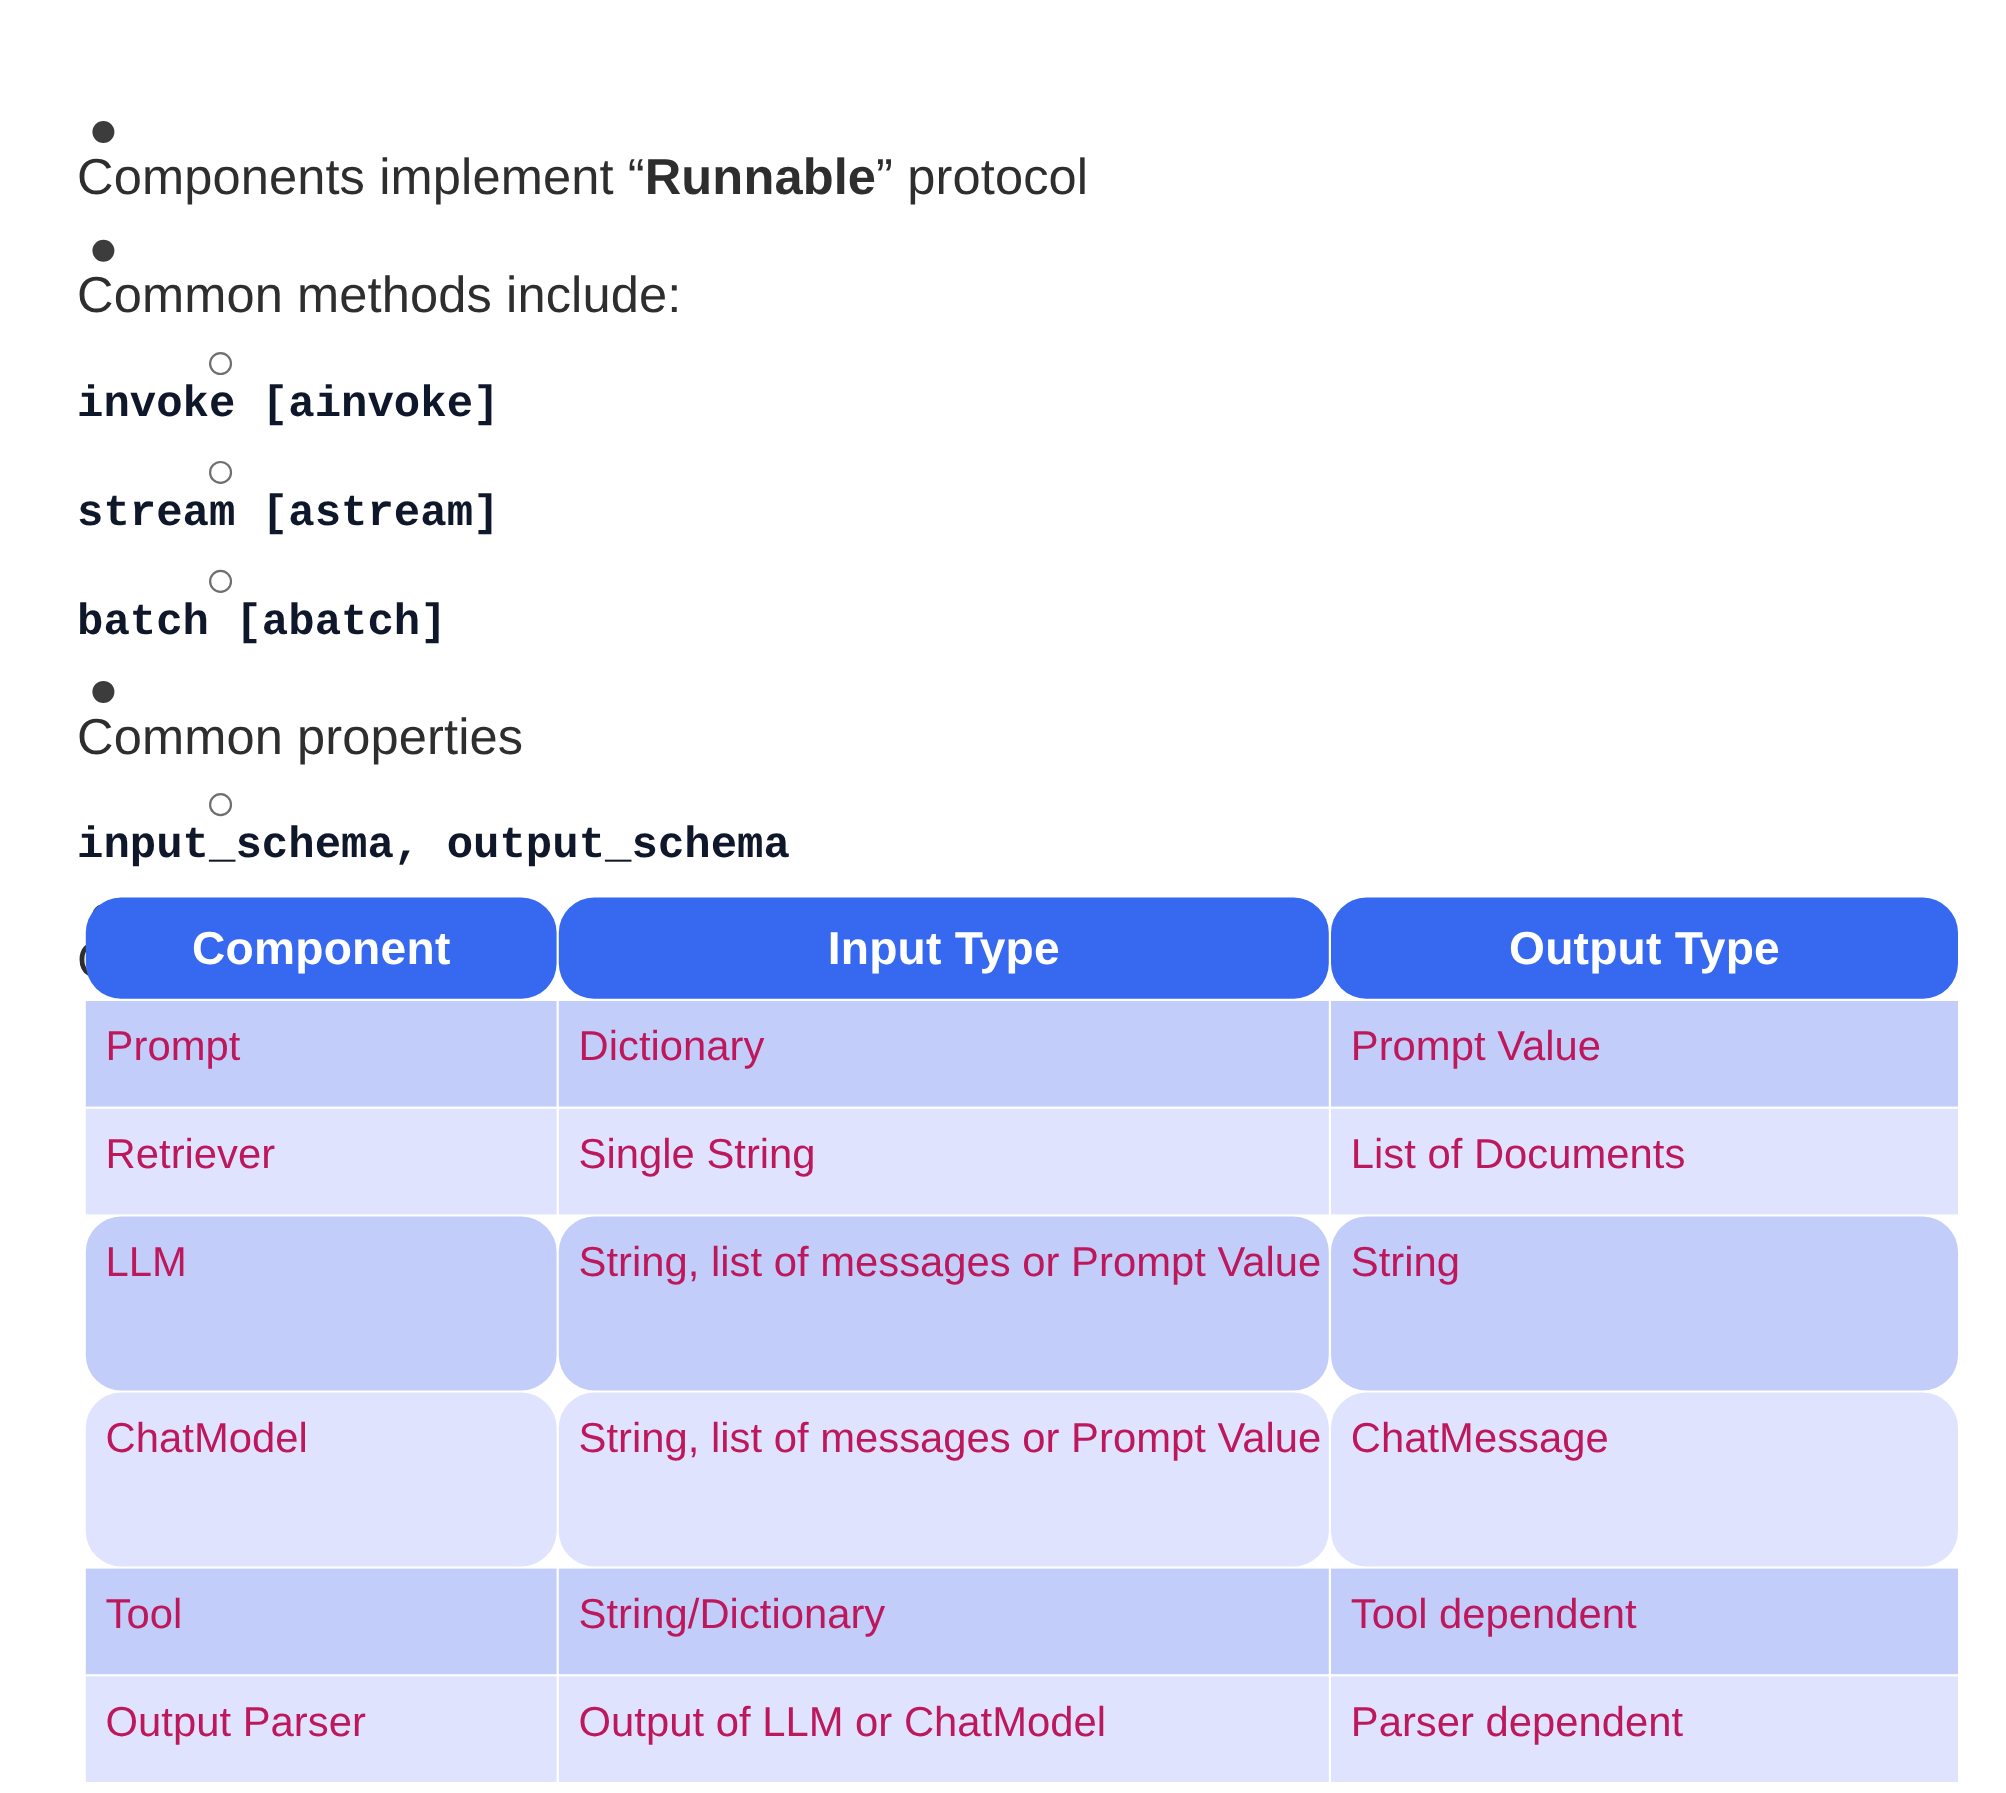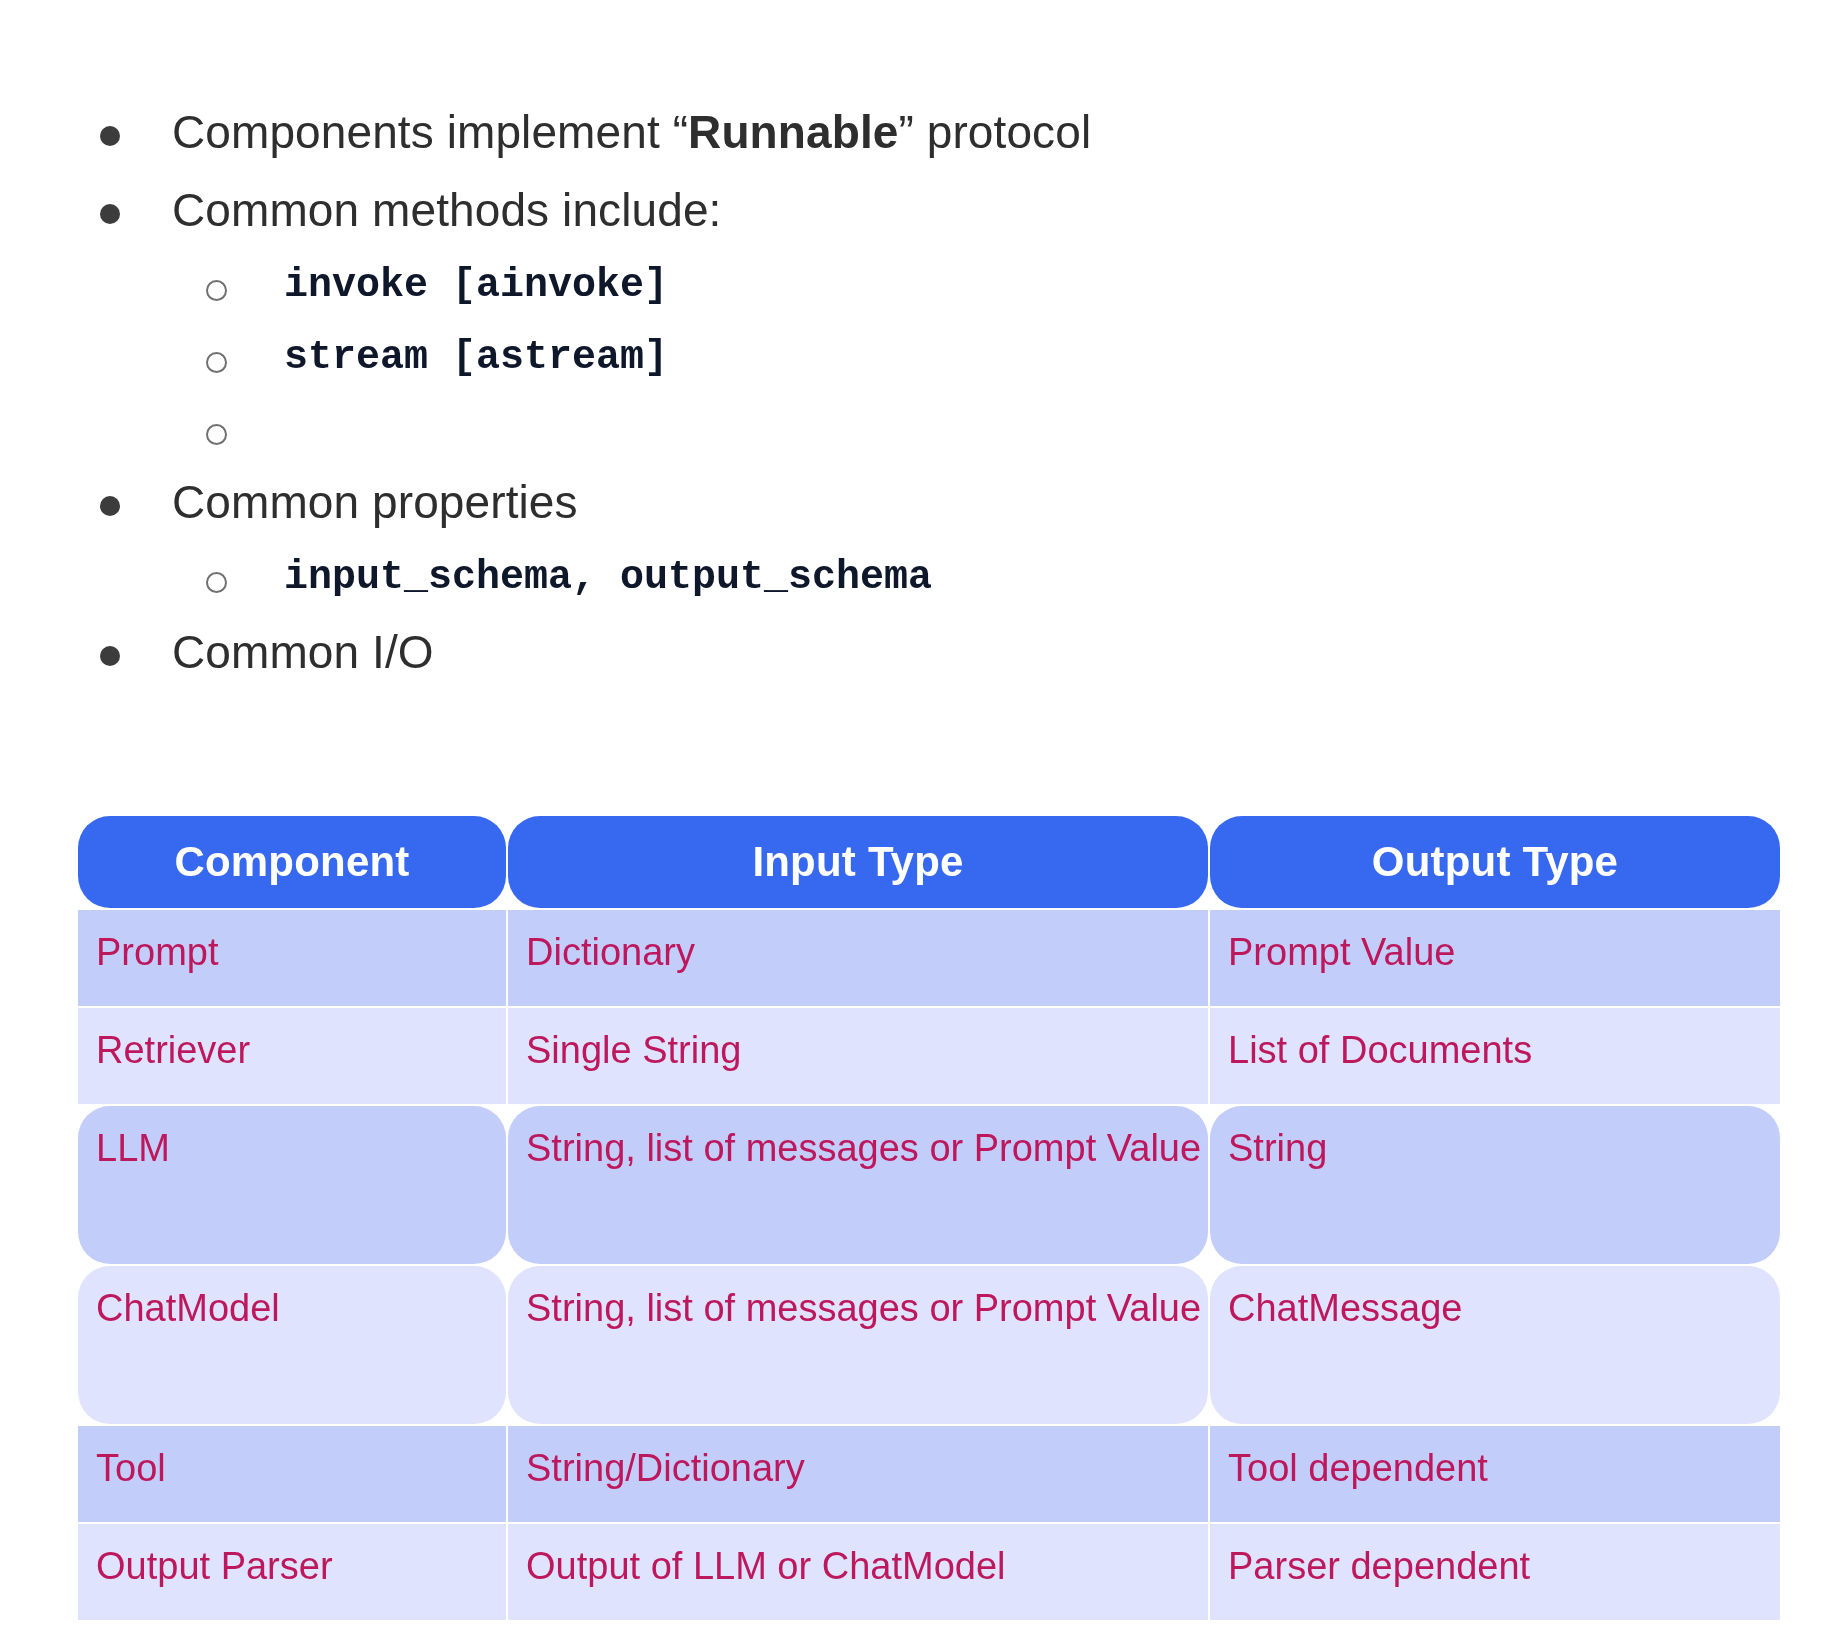--- a/index.html
+++ b/index.html
@@ -26,21 +26,22 @@
   .bullets {
     position: absolute;
     left: 70px;
     top: 86px;
     width: 1700px;
   }
 
   .bullet-row {
     display: flex;
     align-items: flex-start;
-    margin: 16px;
+    margin: 0;
+    flex-direction: column;
   }
 
   .lvl1 {
     min-height: 62px;
   }
   .lvl1 + .lvl1 { margin-top: 4px; }
 
   .marker-l1 {
     flex: 0 0 auto;
     width: 86px;
@@ -175,20 +176,21 @@
       <span class="marker-l2">
           <i class="dot-hollow"></i>
         </span>
       <span class="text-l2">stream [astream]</span>
     </div>
 
     <div class="bullet-row lvl2">
       <span class="marker-l2">
           <i class="dot-hollow"></i>
         </span>
+      <span class="text-l2">batch [abatch]</span>
     </div>
 
     <div class="bullet-row lvl1">
       <span class="marker-l1">
           <i class="dot-filled"></i>
         </span>
       <span class="text-l1">Common properties</span>
     </div>
 
     <div class="bullet-row lvl2">

